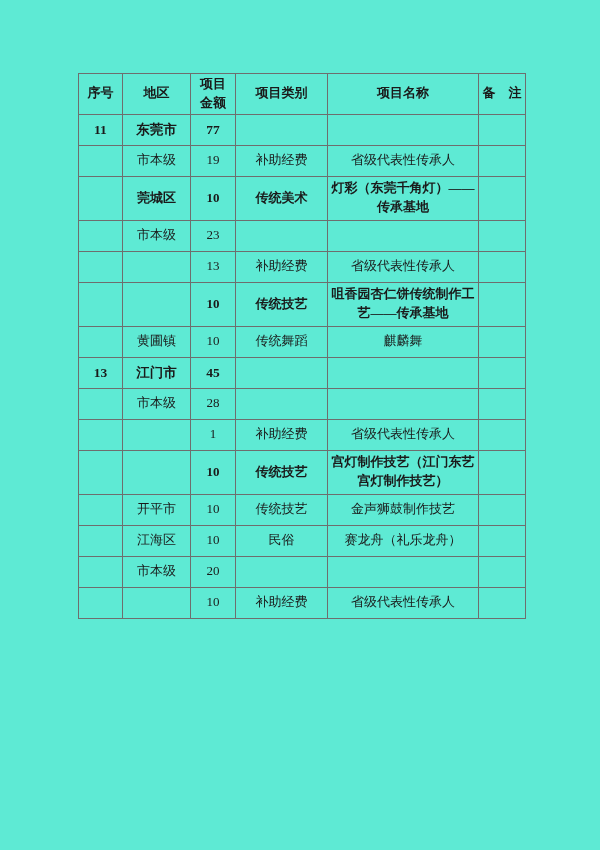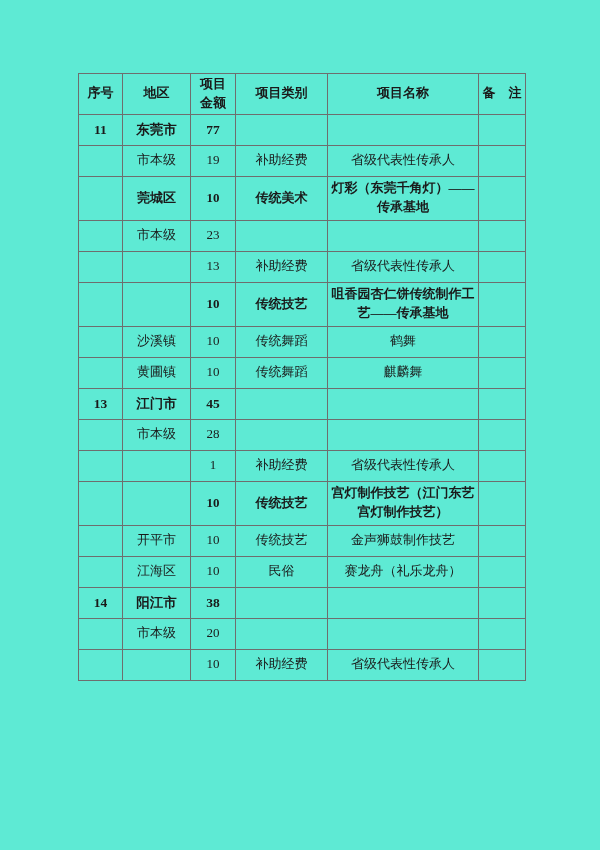--- a/index.html
+++ b/index.html
@@ -121,28 +121,20 @@
         <tr class="tall">
           <td></td>
           <td></td>
           <td>10</td>
           <td>传统技艺</td>
           <td>咀香园杏仁饼传统制作工艺——传承基地</td>
           <td></td>
         </tr>
         <tr>
           <td></td>
-          <td>沙溪镇</td>
-          <td>10</td>
-          <td>传统舞蹈</td>
-          <td>鹤舞</td>
-          <td></td>
-        </tr>
-        <tr>
-          <td></td>
           <td>黄圃镇</td>
           <td>10</td>
           <td>传统舞蹈</td>
           <td>麒麟舞</td>
           <td></td>
         </tr>
         <tr class="bold">
           <td>13</td>
           <td>江门市</td>
           <td>45</td>
@@ -181,28 +173,20 @@
           <td>传统技艺</td>
           <td>金声狮鼓制作技艺</td>
           <td></td>
         </tr>
         <tr>
           <td></td>
           <td>江海区</td>
           <td>10</td>
           <td>民俗</td>
           <td>赛龙舟（礼乐龙舟）</td>
-          <td></td>
-        </tr>
-        <tr class="bold">
-          <td>14</td>
-          <td>阳江市</td>
-          <td>38</td>
-          <td></td>
-          <td></td>
           <td></td>
         </tr>
         <tr>
           <td></td>
           <td>市本级</td>
           <td>20</td>
           <td></td>
           <td></td>
           <td></td>
         </tr>

